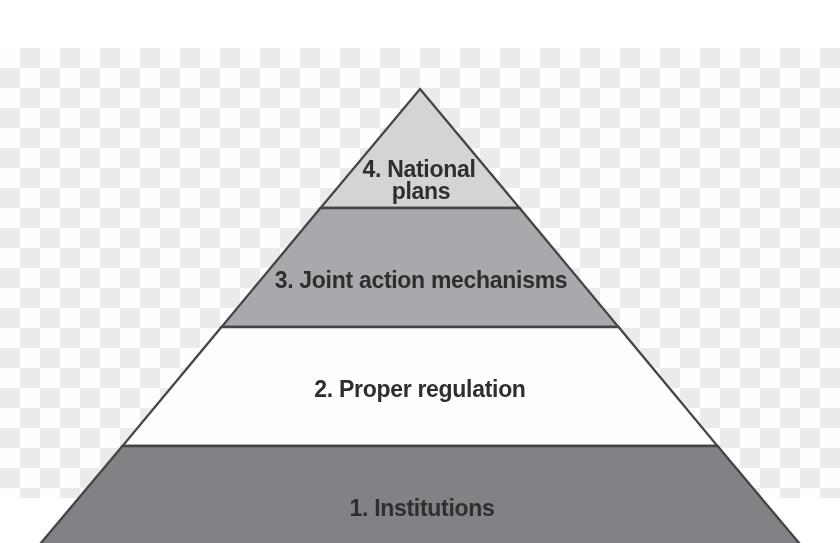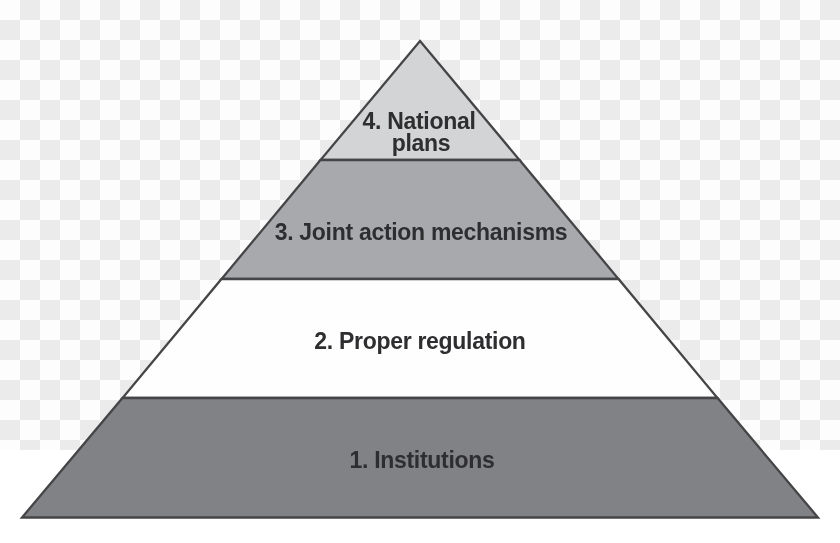--- a/index.html
+++ b/index.html
@@ -14,20 +14,21 @@
   }
   .stage {
     position: relative;
     width: 840px;
     height: 450px;
     
     background-color: #fdfdfd;
     background-image: conic-gradient(#ebebeb 0 90deg, #fdfdfd 90deg 180deg, #ebebeb 180deg 270deg, #fdfdfd 270deg 360deg);
     background-size: 40px 40px;
     background-position: 0 0;
+    margin-top: 48px;
   }
   svg.pyramid {
     position: absolute;
     left: 0;
     top: 0;
     display: block;
   }
   .band {
     stroke-width: 2.3;
     stroke-linejoin: miter;

